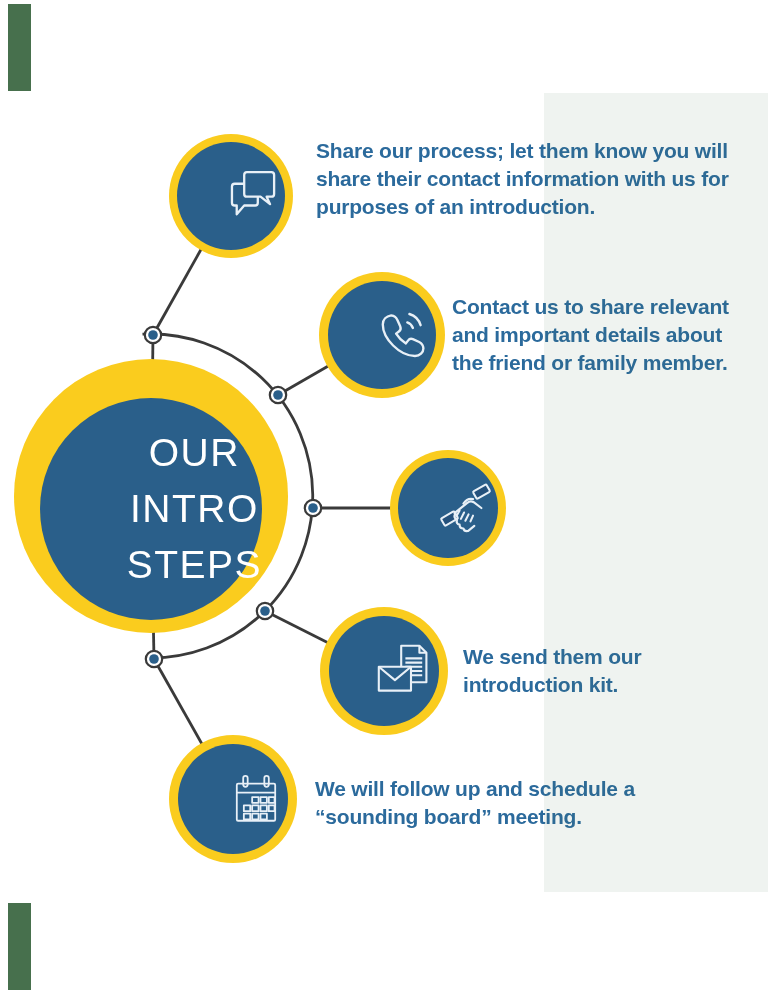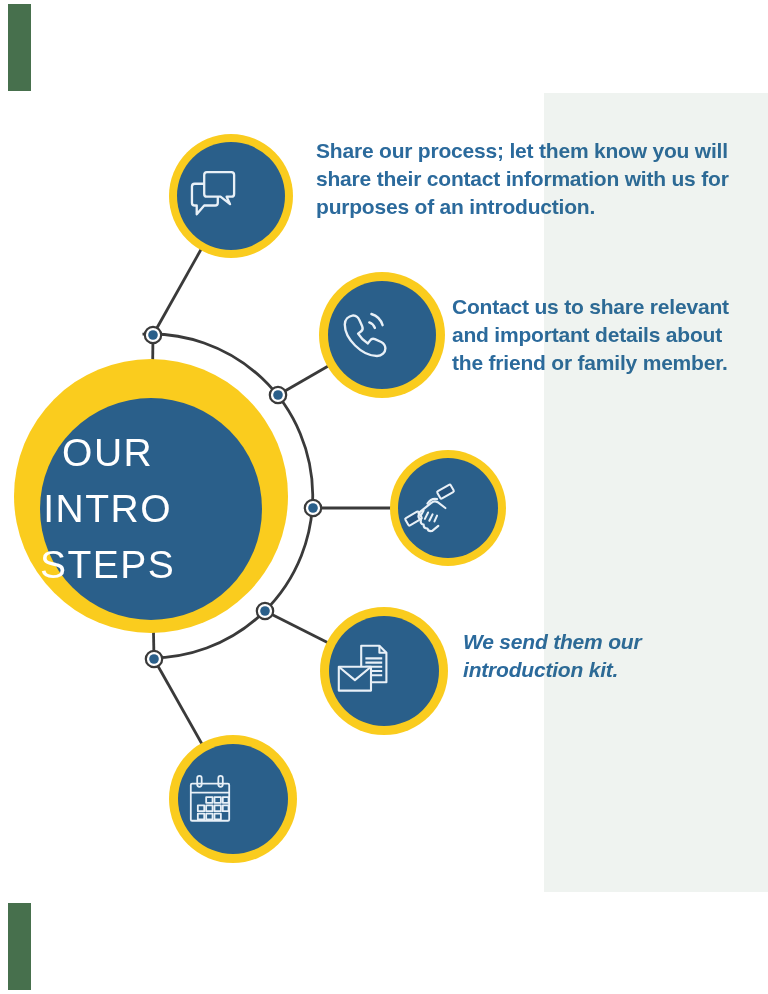--- a/index.html
+++ b/index.html
@@ -17,21 +17,21 @@
     position:relative;width:768px;height:994px;background:#fff;overflow:hidden;
     font-family:"Liberation Sans",sans-serif;
   }
   .connectors{position:absolute;left:0;top:0;z-index:1;}
   
   .ring{
     position:absolute;border-radius:50%;background:var(--yellow);z-index:2;
   }
   .ring .inner{
     position:absolute;border-radius:50%;background:var(--circle-blue);
-    display:flex;align-items:center;justify-content:flex-start;
+    display:flex;align-items:center;justify-content:flex-end;
   }
   .center-ring{left:14px;top:359px;width:274px;height:274px;}
   .center-ring .inner{left:26px;top:39px;width:222px;height:222px;}
   .center-title{
     color:#fff;font-size:39px;line-height:56px;letter-spacing:1.5px;
     text-align:center;white-space:pre-line;font-weight:400;
   }
   .c-chat{left:169px;top:134px;width:124px;height:124px;}
   .c-chat .inner{left:8px;top:8px;width:108px;height:108px;}
   .c-phone{left:319px;top:272px;width:126px;height:126px;}
@@ -43,21 +43,21 @@
   .c-cal{left:169px;top:735px;width:128px;height:128px;}
   .c-cal .inner{left:9px;top:9px;width:110px;height:110px;}
   
   .step-text{
     position:absolute;z-index:2;color:var(--text-blue);font-weight:bold;
     font-size:21px;line-height:28px;letter-spacing:-0.2px;white-space:pre-line;
   }
   .t1{left:316px;top:137px;}
   .t2{left:452px;top:293px;}
   .t3{left:530px;top:467px;}
-  .t4{left:463px;top:628px;font-style:italic;}
+  .t4{left:463px;top:643px;}
   .t5{left:315px;top:775px;}
   
   .strip{position:absolute;left:8px;width:23px;height:87px;background:var(--green);z-index:4;}
   .strip-top{top:4px;}
   .strip-bottom{top:903px;}
   
   .col-overlay{
     position:absolute;left:544px;top:93px;width:224px;height:799px;
     background:rgba(71,112,77,0.085);z-index:3;pointer-events:none;
   }
@@ -189,19 +189,21 @@
   </div>
 
   <div class="step-text t1">Share our process; let them know you will
 share their contact information with us for
 purposes of an introduction.</div>
   <div class="step-text t2">Contact us to share relevant
 and important details about
 the friend or family member.</div>
   <div class="step-text t4">We send them our
 introduction kit.</div>
+  <div class="step-text t5">We will follow up and schedule a
+“sounding board” meeting.</div>
 
   <div class="strip strip-top"></div>
   <div class="strip strip-bottom"></div>
 
   <div class="col-overlay"></div>
 
 </div>
 
 </body></html>

